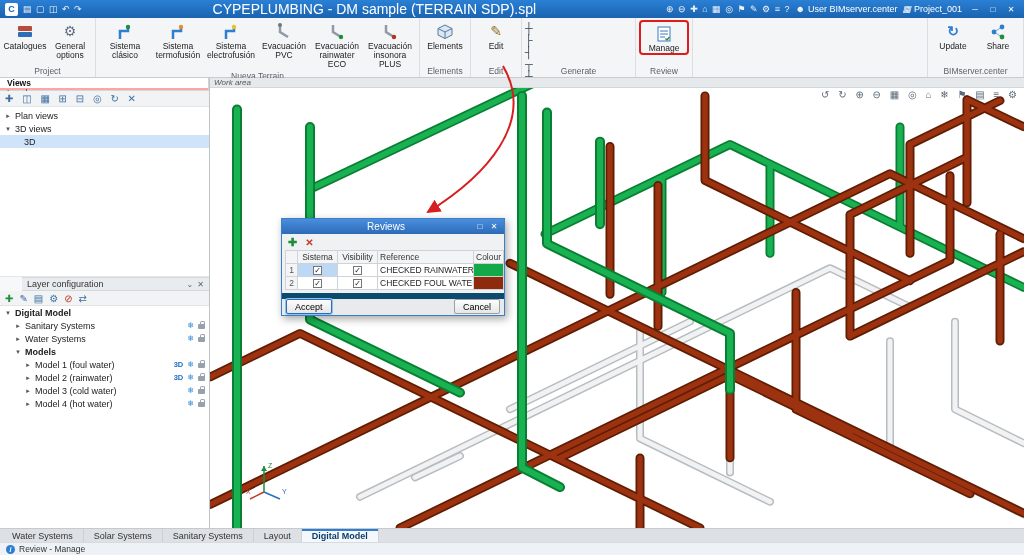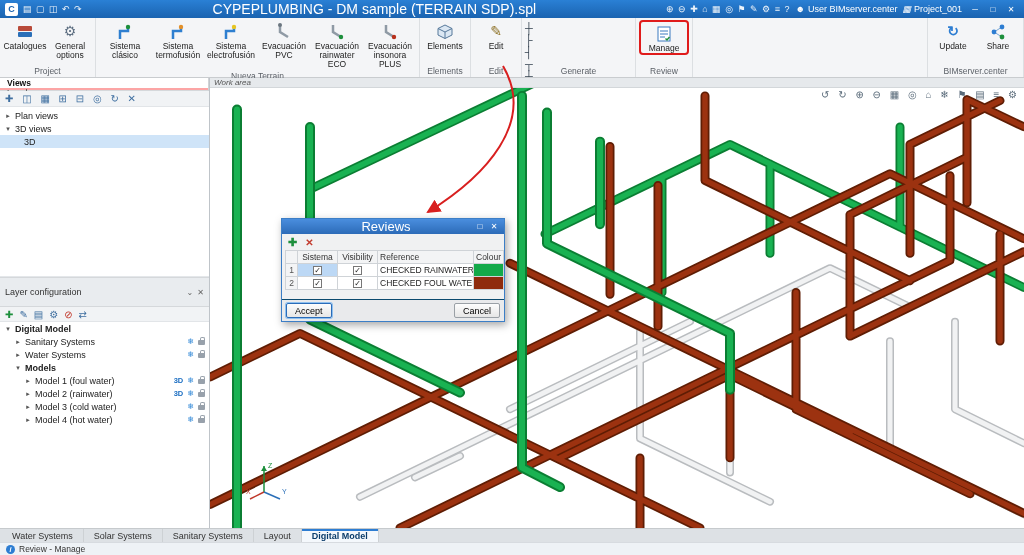--- a/index.html
+++ b/index.html
@@ -35,21 +35,21 @@
   .lp-tabs { height:13px; display:flex; align-items:stretch; background:#fca5a5; border-bottom:1px solid #d5d8db; font-size:8.5px;flex-direction:column; }
   .lp-tabs span { padding:0 7px; border-right:1px solid #d0d3d6; display:flex; align-items:center; color:#444; }
   .lp-tabs .active { background:#fff; font-weight:bold; color:#111; }
   .lp-icons { height:16px; display:flex; align-items:center; padding:0 5px; color:#3f6fa0; font-size:10px; letter-spacing:3px; border-bottom:1px solid #e2e5e8; background:#f1f3f5; }
   .tree { background:#fff; font-size:9px; }
   .views-tree { height:170px; border-bottom:1px solid #e4e7ea; padding-top:2px; }
   .trow { height:13px; display:flex; align-items:center; gap:3px; padding:0 4px; white-space:nowrap; }
   .trow .arr { width:8px; color:#555; font-size:7px; text-align:center; }
   .trow.sel { background:#cfe4f8; }
   .ind1 { padding-left:14px; } .ind2 { padding-left:24px; }
-  .lyr-head { height:30px; background:#e9ecef; border-top:1px solid #d5d8db; border-bottom:1px solid #d5d8db; display:flex; align-items:center; padding:0 5px; gap:4px; color:#333; }
+  .lyr-head { height:14px; background:#e9ecef; border-top:1px solid #d5d8db; border-bottom:1px solid #d5d8db; display:flex; align-items:center; padding:0 5px; gap:4px; color:#333;margin-left:22px; }
   .lyr-head .sp { flex:1; }
   .lyr-head .hic { color:#666; font-size:8px; }
   .lyr-icons { height:15px; display:flex; align-items:center; gap:6px; padding:0 5px; background:#f1f3f5; border-bottom:1px solid #e2e5e8; font-size:10px; }
   .lyr-icons .gi { color:#3f6fa0; } .lyr-icons .green { color:#1d8f3c; } .lyr-icons .red { color:#c23b2e; }
   .lyr-tree { flex:1; }
   .bold { font-weight:bold; }
   .ric { margin-left:auto; display:flex; gap:4px; align-items:center; }
   .mini3d { color:#1b6ec2; font-weight:bold; font-size:7.5px; }
   .snow { color:#2e86d6; font-size:8px; }
   .lock { position:relative; width:7px; height:5px; background:#98a1ab; border-radius:1px; display:inline-block; margin-top:2px; }
@@ -62,35 +62,35 @@
   .scene { position:absolute; inset:0; width:100%; height:100%; }
   .vp-tools { position:absolute; top:1px; right:4px; color:#5a6b7a; font-size:10px; letter-spacing:3px; }
   .axis { position:absolute; left:34px; bottom:26px; }
 
   
   .annot { position:absolute; left:408px; top:64px; width:130px; height:160px; z-index:7; pointer-events:none; }
 
   
   .dlg { position:absolute; left:281px; top:218px; width:224px; z-index:5; background:#f0f1f2; border:1px solid #3c7ec6; box-shadow:2px 3px 8px rgba(0,0,0,.35); font-size:9px; }
   .dlg-title { height:15px; background:linear-gradient(#4a8ede,#2c6bb8); color:#fff; display:flex; align-items:center; padding:0 3px; }
-  .dlg-title .t { flex:1; text-align:center; font-size:13px; }
+  .dlg-title .t { flex:1; text-align:center; font-size:10px; }
   .dlg-title .b { width:14px; text-align:center; font-size:8px; }
   .dlg-tools { height:16px; display:flex; align-items:center; gap:8px; padding:0 6px; }
   .dlg-tools .plus { color:#1d8f3c; font-size:11px; font-weight:bold; }
   .dlg-tools .del { color:#c23b2e; font-size:10px; font-weight:bold; }
   .dlg table { border-collapse:collapse; margin:0 3px; width:218px; table-layout:fixed; background:#fff; }
   .dlg th, .dlg td { border:1px solid #cfd3d7; height:13px; padding:0 2px; font-weight:normal; font-size:8.5px; overflow:hidden; white-space:nowrap; }
   .dlg th { background:#f3f4f5; color:#333; }
   .dlg td.num { background:#f3f4f5; text-align:center; color:#555; }
   .dlg td.c { text-align:center; }
   .dlg td.selcell { background:#bcd8f5; }
   .cb { display:inline-block; width:9px; height:9px; border:1px solid #777; background:#fff; font-size:8px; line-height:8px; color:#222; text-align:center; vertical-align:middle; }
   .swatch { padding:0 !important; }
   .swatch div { width:100%; height:12px; }
-  .dlg-foot { height:22px; display:flex; align-items:center; padding:0 4px; margin-top:9px; border-top:1px solid #0c4a6e; background:#e9eaec; }
+  .dlg-foot { height:22px; display:flex; align-items:flex-start; padding:0 4px; margin-top:3px; border-top:6px solid #0c4a6e; background:#e9eaec; }
   .dlg-foot .sp { flex:1; }
   .dbtn { height:15px; font-size:9px; font-family:inherit; padding:0 8px; background:linear-gradient(#fdfdfd,#e6e6e6); border:1px solid #9aa0a6; border-radius:2px; }
   .dbtn.accept { border:1px solid #2b6cb8; box-shadow:0 0 0 1px #8fc0ef; }
 
   
   .tabsbar { height:14px; background:#dde1e5; border-top:1px solid #c6cacd; display:flex; align-items:stretch; padding-left:2px; flex:0 0 auto; }
   .btab { padding:0 10px; font-size:9px; color:#333; border-right:1px solid #cdd1d4; display:flex; align-items:center; }
   .btab.active { background:#f4f8fc; font-weight:bold; color:#0b3d6b; box-shadow:inset 0 2px 0 #2d7dd2; }
   .statusbar { height:13px; background:#eef2f6; border-top:1px solid #d7dbe0; display:flex; align-items:center; gap:4px; padding:0 6px; font-size:8.5px; color:#333; flex:0 0 auto; }
   .info-dot { width:9px; height:9px; border-radius:50%; background:#2d7dd2; color:#fff; font-size:7px; font-style:italic; font-weight:bold; display:flex; align-items:center; justify-content:center; }

